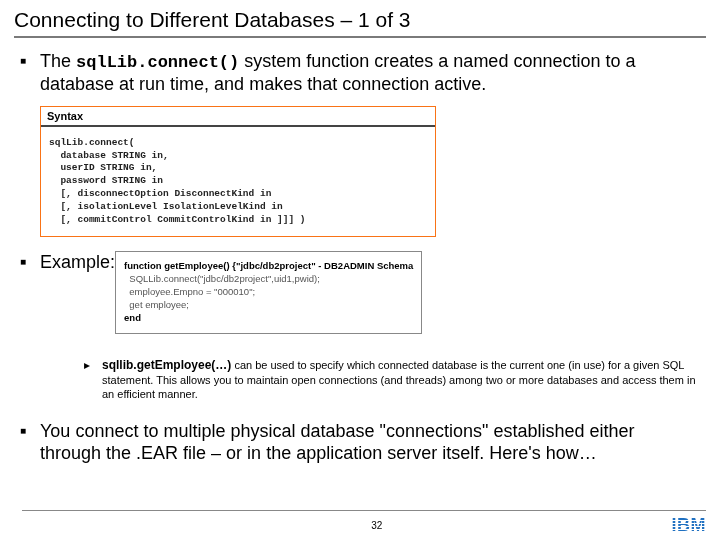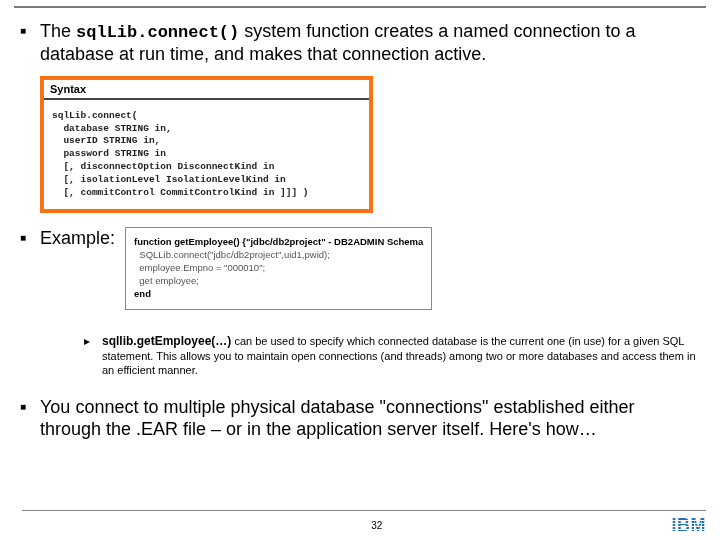--- a/index.html
+++ b/index.html
@@ -40,42 +40,42 @@
     left: 6px;
     top: 5px;
     color: #000;
   }
   .code-inline {
     font-family: "Courier New", monospace;
     font-weight: bold;
     font-size: 17px;
   }
   .syntax-box {
-    border: 4px solid #f97316;
+    border: 1px solid #f97316;
     margin: 10px 0 14px 26px;
-    width: 333px;
+    width: 396px;
     font-size: 10px;
   }
   .syntax-head {
     font-weight: bold;
     padding: 3px 6px;
     border-bottom: 2px solid #444;
     font-size: 11px;
     background: #fff;
   }
   .syntax-body {
     padding: 10px 8px;
     font-family: "Courier New", monospace;
     font-size: 9.5px;
     line-height: 1.35;
     white-space: pre;
     color: #222;
     font-weight: bold;
   }
-  .ex-row { display: flex; align-items: flex-start; gap: 10px; }
+  .ex-row { display: flex; align-items: flex-start; }
   .ex-label { font-size: 18px; flex: 0 0 auto; }
   .code-box {
     border: 1px solid #888;
     font-family: Liberation Sans, sans-serif;
     font-size: 9.5px;
     line-height: 1.35;
     padding: 8px 8px;
     color: #555;
     white-space: pre;
     flex: 0 0 auto;
@@ -133,20 +133,21 @@
     );
     -webkit-background-clip: text;
     background-clip: text;
     -webkit-text-fill-color: transparent;
   }
 </style>
 </head>
 <body>
 
 <div class="slide">
+  <div class="title">Connecting to Different Databases – 1 of 3</div>
   <hr class="rule">
 
   <ul class="top">
     <li>
       <span>The </span><span class="code-inline">sqlLib.connect()</span><span> system function creates a named connection to a database at run time, and makes that connection active.</span>
     </li>
   </ul>
 
   <div class="syntax-box">
     <div class="syntax-head">Syntax</div>

